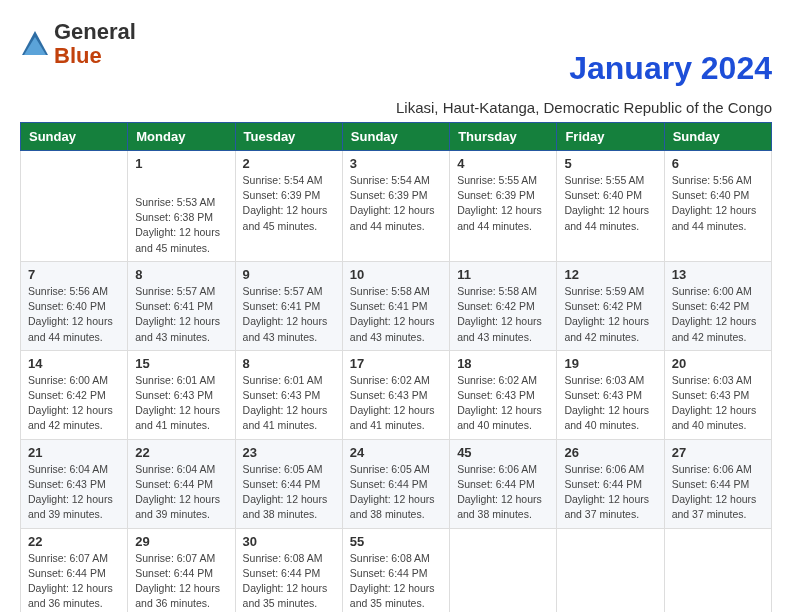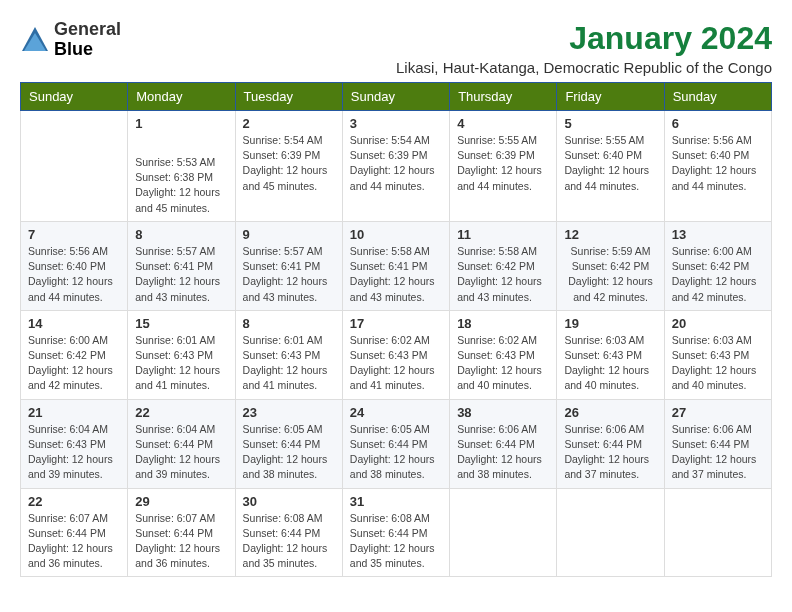--- a/index.html
+++ b/index.html
@@ -15,56 +15,57 @@
       justify-content: space-between;
       align-items: flex-start;
       margin-bottom: 6px;
     }
     .logo {
       display: flex;
       align-items: center;
       gap: 4px;
     }
     .logo-text {
-      font-size: 18px;
+      font-size: 22px;
       font-weight: bold;
       line-height: 1.1;
     }
     .logo-general { color: #333; }
-    .logo-blue { color: #000000; }
+    .logo-blue { color: #c2410c; }
     .logo-icon {
       width: 30px;
       height: 30px;
     }
     .title-area {
       text-align: right;
     }
     .month-title {
       font-size: 32px;
       font-weight: bold;
-      color: #15803d;
+      color: #1d4ed8;
+      margin-top: 30px;
     }
     .location-title {
       font-size: 15px;
       color: #333;
       font-weight: normal;
-      margin-top: 2px;
+      margin-top: 12px;
     }
     .calendar-table {
       width: 100%;
       border-collapse: collapse;
       border: 1px solid #ccc;
     }
     .calendar-table th {
-      background: #4d7c0f;
+      background: #15803d;
       color: #fff;
       text-align: left;
       padding: 6px 8px;
       font-size: 13px;
-      font-weight: normal;
+      font-weight: bold;
       border: 1px solid #2558a0;
     }
     .calendar-table td {
       vertical-align: top;
       padding: 5px 7px;
       font-size: 11px;
       color: #333;
       border: 1px solid #ddd;
       width: calc(100% / 7);
       min-height: 80px;
@@ -197,21 +198,21 @@
         </td>
         <td>
           <span class="day-number">11</span>
           <div class="day-info" style="white-space: pre-line;">Sunrise: 5:58 AM
 Sunset: 6:42 PM
 Daylight: 12 hours
 and 43 minutes.</div>
         </td>
         <td>
           <span class="day-number">12</span>
-          <div class="day-info" style="white-space: pre-line; text-align: center;">Sunrise: 5:59 AM
+          <div class="day-info" style="white-space: pre-line;">Sunrise: 5:59 AM
 Sunset: 6:42 PM
 Daylight: 12 hours
 and 42 minutes.</div>
         </td>
         <td>
           <span class="day-number">13</span>
           <div class="day-info" style="white-space: pre-line;">Sunrise: 6:00 AM
 Sunset: 6:42 PM
 Daylight: 12 hours
 and 42 minutes.</div>
@@ -291,21 +292,21 @@
 and 38 minutes.</div>
         </td>
         <td>
           <span class="day-number">24</span>
           <div class="day-info" style="white-space: pre-line;">Sunrise: 6:05 AM
 Sunset: 6:44 PM
 Daylight: 12 hours
 and 38 minutes.</div>
         </td>
         <td>
-          <span class="day-number">38</span>
+          <span class="day-number">45</span>
           <div class="day-info" style="white-space: pre-line;">Sunrise: 6:06 AM
 Sunset: 6:44 PM
 Daylight: 12 hours
 and 38 minutes.</div>
         </td>
         <td>
           <span class="day-number">26</span>
           <div class="day-info" style="white-space: pre-line;">Sunrise: 6:06 AM
 Sunset: 6:44 PM
 Daylight: 12 hours
@@ -335,21 +336,21 @@
 and 36 minutes.</div>
         </td>
         <td>
           <span class="day-number">30</span>
           <div class="day-info" style="white-space: pre-line;">Sunrise: 6:08 AM
 Sunset: 6:44 PM
 Daylight: 12 hours
 and 35 minutes.</div>
         </td>
         <td>
-          <span class="day-number">31</span>
+          <span class="day-number">55</span>
           <div class="day-info" style="white-space: pre-line;">Sunrise: 6:08 AM
 Sunset: 6:44 PM
 Daylight: 12 hours
 and 35 minutes.</div>
         </td>
         <td class="empty-cell"></td>
         <td class="empty-cell"></td>
         <td class="empty-cell"></td>
       </tr>
     </tbody>

